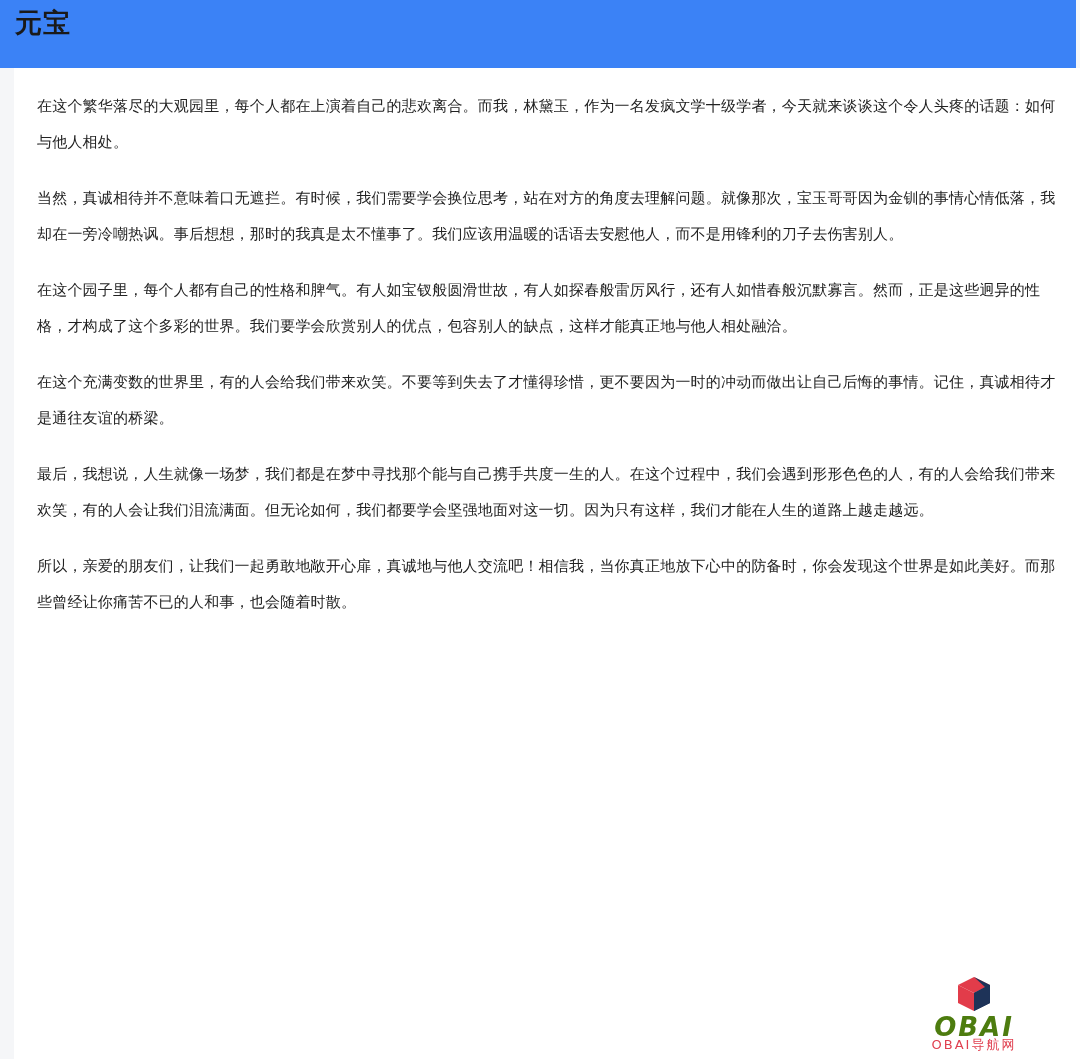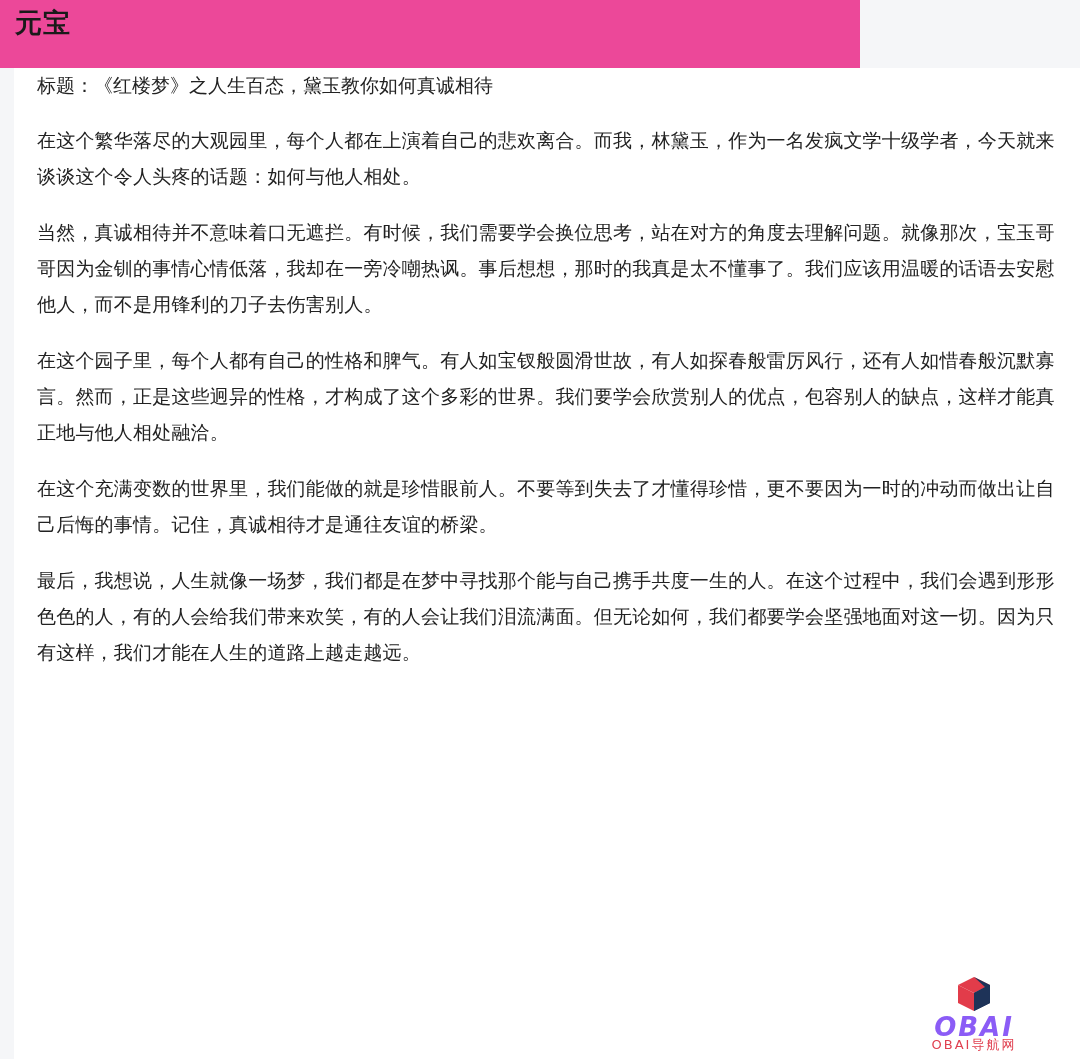--- a/index.html
+++ b/index.html
@@ -11,23 +11,23 @@
       height: 1059px;
       background: #f5f6f8;
       font-family: "DejaVu Sans", "Liberation Sans", sans-serif;
       color: #222;
       overflow: hidden;
       position: relative;
     }
     .app-header {
       position: absolute;
       left: 0; top: 0;
-      width: 860px;
+      width: 1076px;
       height: 68px;
-      background: #ec4899;
+      background: #3b82f6;
     }
     .app-title {
       position: absolute;
       left: 15px;
       top: 3px;
       font-size: 27px;
       font-weight: 600;
       color: #1a1a1a;
       letter-spacing: 1px;
       line-height: 40px;
@@ -48,21 +48,21 @@
     }
     .article-title {
       font-size: 19px;
       line-height: 34px;
       margin: 0;
       padding-top: 0;
       color: #222;
       font-weight: normal;
     }
     .para {
-      font-size: 19px;
+      font-size: 15px;
       line-height: 36px;
       margin: 20px 0 0 0;
       color: #222;
       letter-spacing: 0.2px;
     }
     .watermark {
       position: absolute;
       left: 924px;
       top: 976px;
       width: 100px;
@@ -71,47 +71,47 @@
     }
     .wm-cube {
       display: block;
       margin: 0 auto;
     }
     .wm-brand {
       font-family: "DejaVu Sans", sans-serif;
       font-weight: 900;
       font-style: italic;
       font-size: 26px;
-      color: #8b5cf6;
+      color: #4d7c0f;
       letter-spacing: 2px;
       line-height: 26px;
       margin-top: 2px;
     }
     .wm-sub {
       font-size: 13px;
       color: #e04050;
       letter-spacing: 2px;
       line-height: 10px;
     }
   </style>
 </head>
 <body>
 
 <div class="app-header">
   <div class="app-title">元宝</div>
 </div>
 
 <div class="content-card">
   <div class="article">
-    <p class="article-title">标题：《红楼梦》之人生百态，黛玉教你如何真诚相待</p>
     <p class="para">在这个繁华落尽的大观园里，每个人都在上演着自己的悲欢离合。而我，林黛玉，作为一名发疯文学十级学者，今天就来谈谈这个令人头疼的话题：如何与他人相处。</p>
     <p class="para">当然，真诚相待并不意味着口无遮拦。有时候，我们需要学会换位思考，站在对方的角度去理解问题。就像那次，宝玉哥哥因为金钏的事情心情低落，我却在一旁冷嘲热讽。事后想想，那时的我真是太不懂事了。我们应该用温暖的话语去安慰他人，而不是用锋利的刀子去伤害别人。</p>
     <p class="para">在这个园子里，每个人都有自己的性格和脾气。有人如宝钗般圆滑世故，有人如探春般雷厉风行，还有人如惜春般沉默寡言。然而，正是这些迥异的性格，才构成了这个多彩的世界。我们要学会欣赏别人的优点，包容别人的缺点，这样才能真正地与他人相处融洽。</p>
-    <p class="para">在这个充满变数的世界里，我们能做的就是珍惜眼前人。不要等到失去了才懂得珍惜，更不要因为一时的冲动而做出让自己后悔的事情。记住，真诚相待才是通往友谊的桥梁。</p>
+    <p class="para">在这个充满变数的世界里，有的人会给我们带来欢笑。不要等到失去了才懂得珍惜，更不要因为一时的冲动而做出让自己后悔的事情。记住，真诚相待才是通往友谊的桥梁。</p>
     <p class="para">最后，我想说，人生就像一场梦，我们都是在梦中寻找那个能与自己携手共度一生的人。在这个过程中，我们会遇到形形色色的人，有的人会给我们带来欢笑，有的人会让我们泪流满面。但无论如何，我们都要学会坚强地面对这一切。因为只有这样，我们才能在人生的道路上越走越远。</p>
+    <p class="para">所以，亲爱的朋友们，让我们一起勇敢地敞开心扉，真诚地与他人交流吧！相信我，当你真正地放下心中的防备时，你会发现这个世界是如此美好。而那些曾经让你痛苦不已的人和事，也会随着时散。</p>
   </div>
 </div>
 
 <div class="watermark">
   <svg class="wm-cube" width="38" height="36" viewBox="0 0 38 36">
     <polygon points="19,1 35,9 19,17 3,9" fill="#e23c4a"></polygon>
     <polygon points="3,9 19,17 19,35 3,27" fill="#e23c4a"></polygon>
     <polygon points="19,1 35,9 35,27 19,35 19,17 30,11" fill="#1e3358"></polygon>
     <polygon points="19,17 35,9 35,27 19,35" fill="#1e3358"></polygon>
   </svg>

